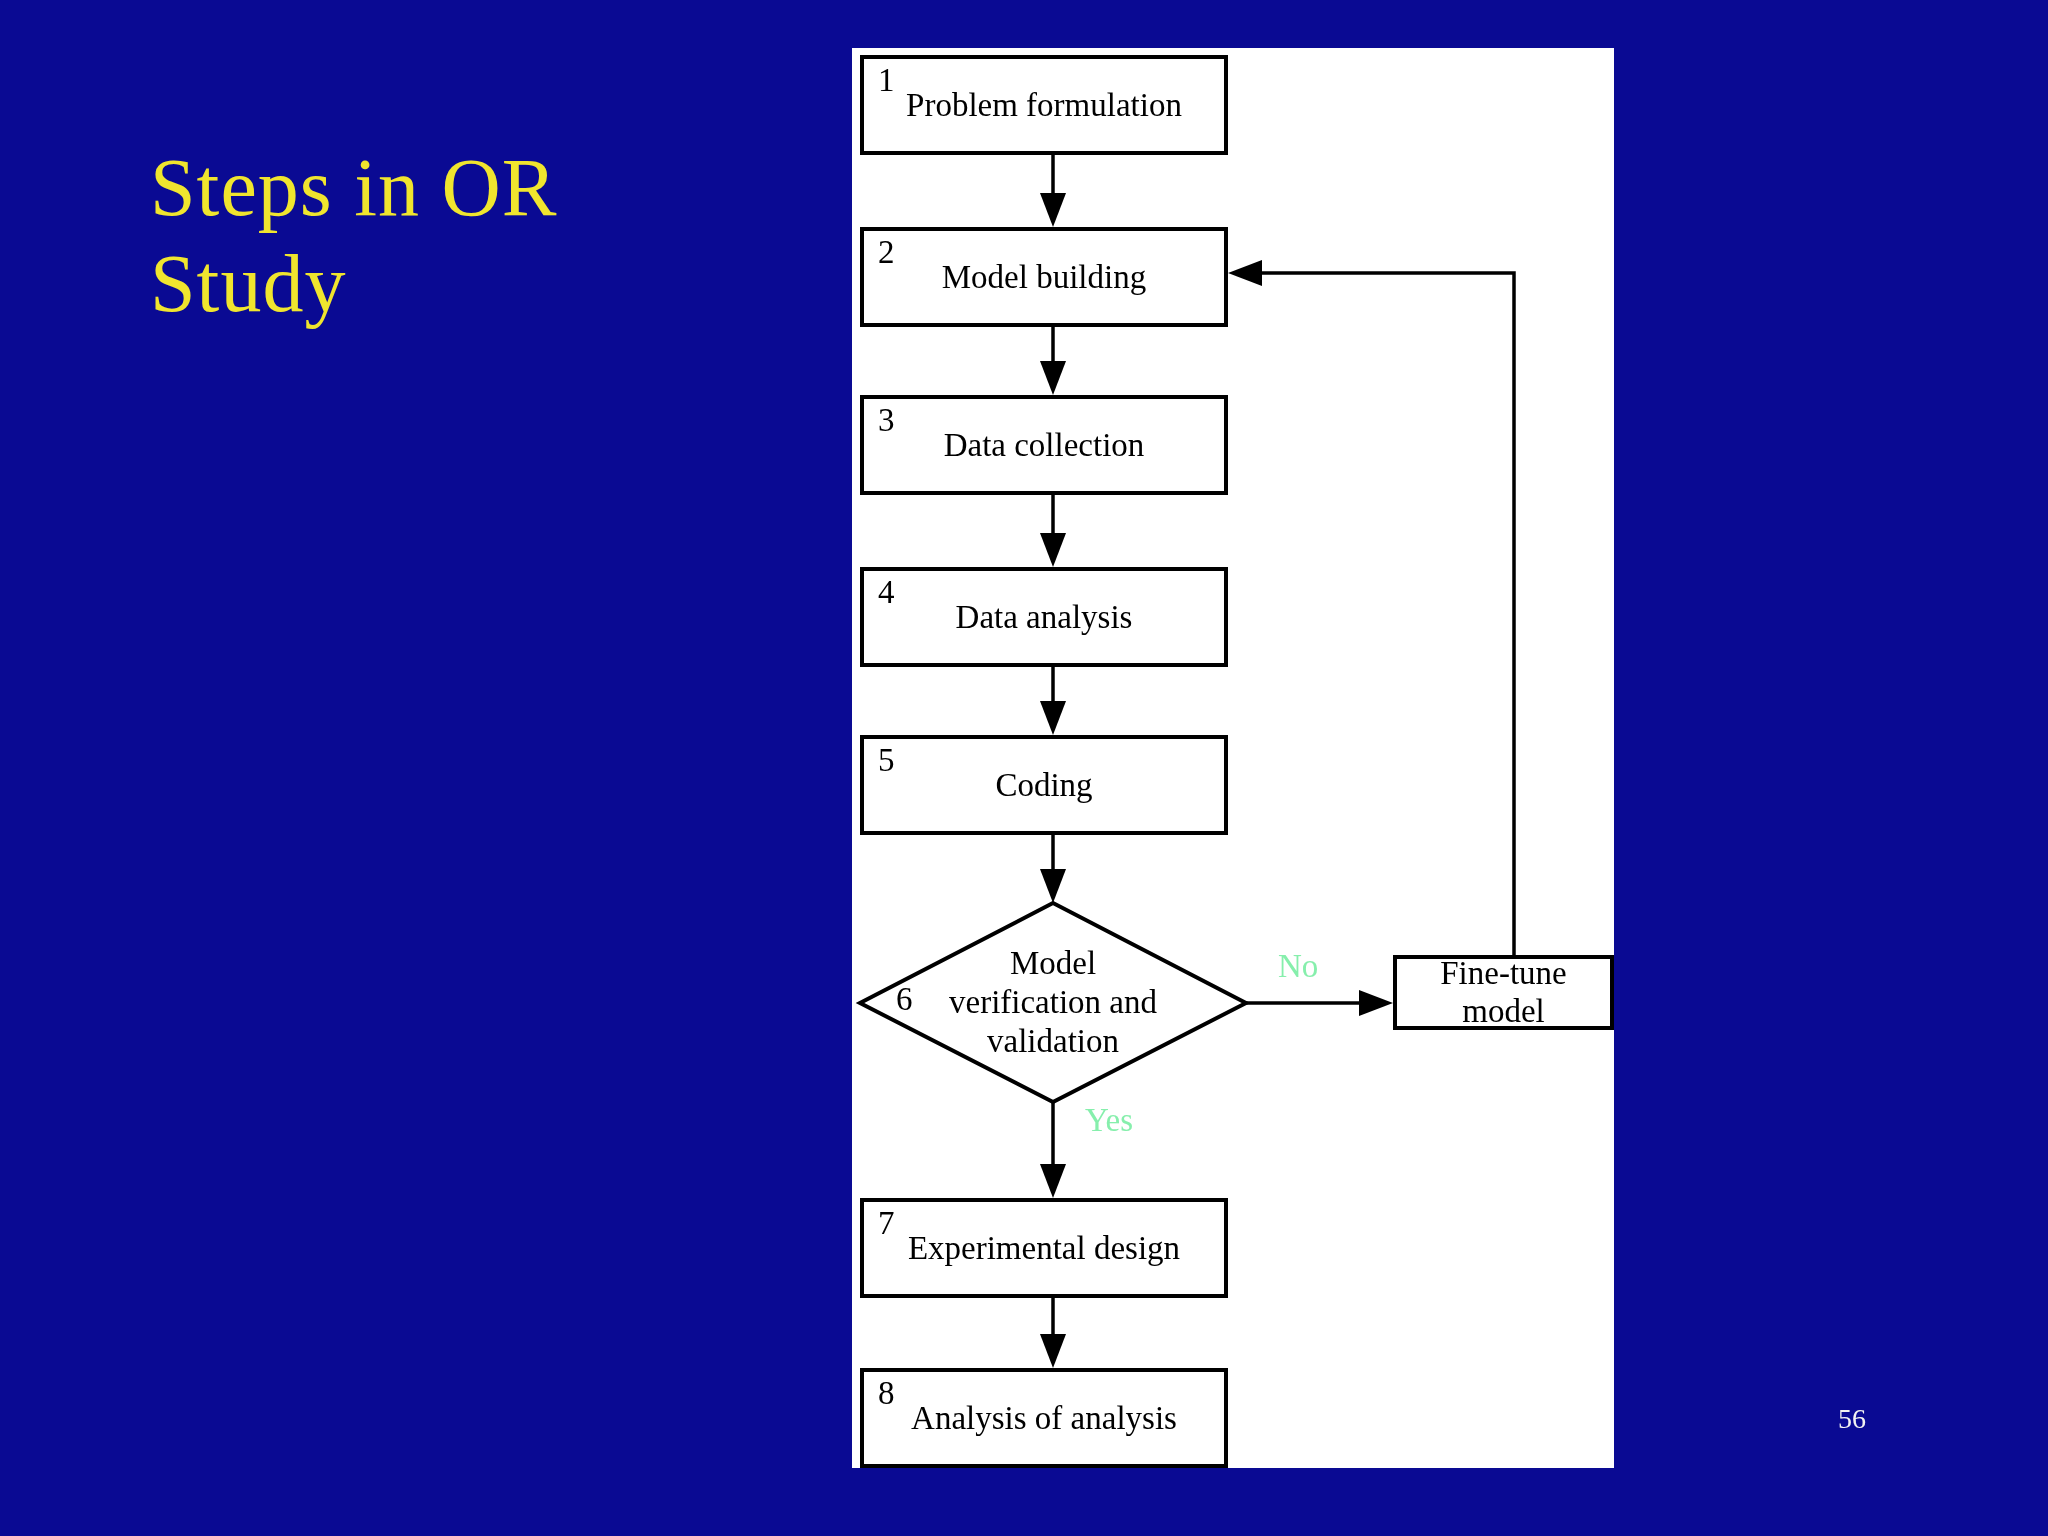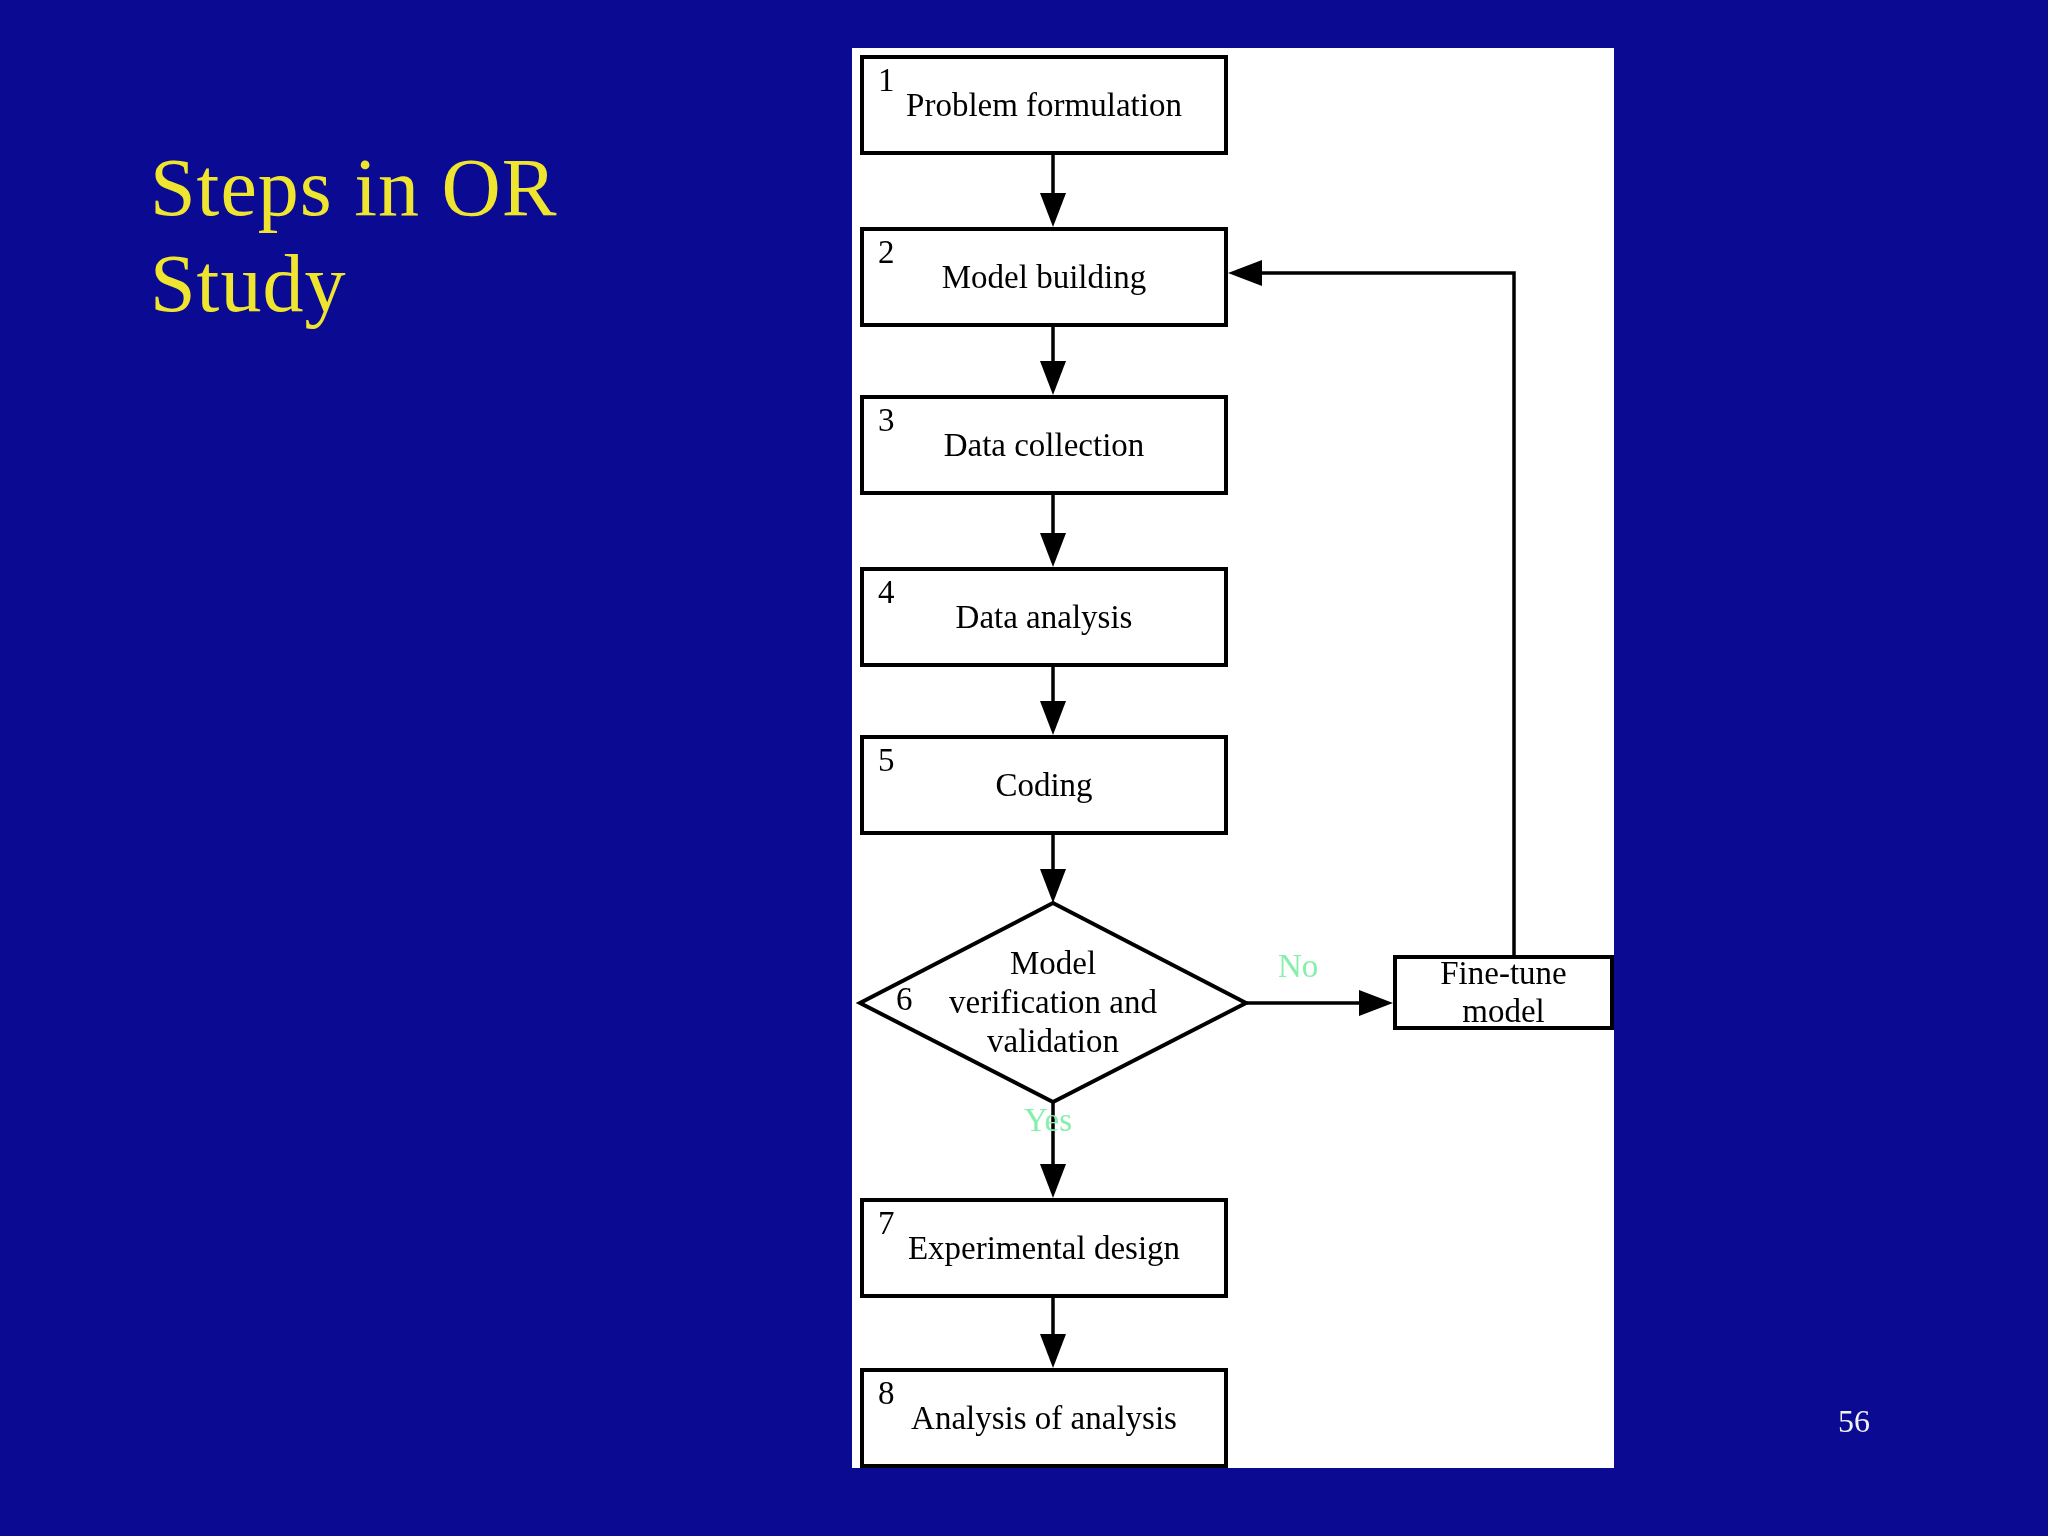--- a/index.html
+++ b/index.html
@@ -43,23 +43,23 @@
   }
 
   .diamond-label {
     position:absolute; left:903px; top:944px; width:300px;
     text-align:center; font-size:33px; line-height:1.18; color:#000; z-index:3;
   }
   .diamond-num { position:absolute; left:896px; top:981px; font-size:33px; color:#000; z-index:3; }
 
   .edge-label { position:absolute; font-size:33px; color:#86efac; z-index:3; }
   .edge-label.no  { left:1278px; top:948px; }
-  .edge-label.yes { left:1024px; top:1102px; }
+  .edge-label.yes { left:1085px; top:1102px; }
 
-  .pageno { position:absolute; left:1838px; top:1403px; font-size:32px; color:#f2f2f2; z-index:3; }
+  .pageno { position:absolute; left:1838px; top:1403px; font-size:28px; color:#f2f2f2; z-index:3; }
 </style>
 </head>
 <body>
 
 <div class="slide">
 
   <div class="title">
     <div>Steps in OR</div>
     <div>Study</div>
   </div>

